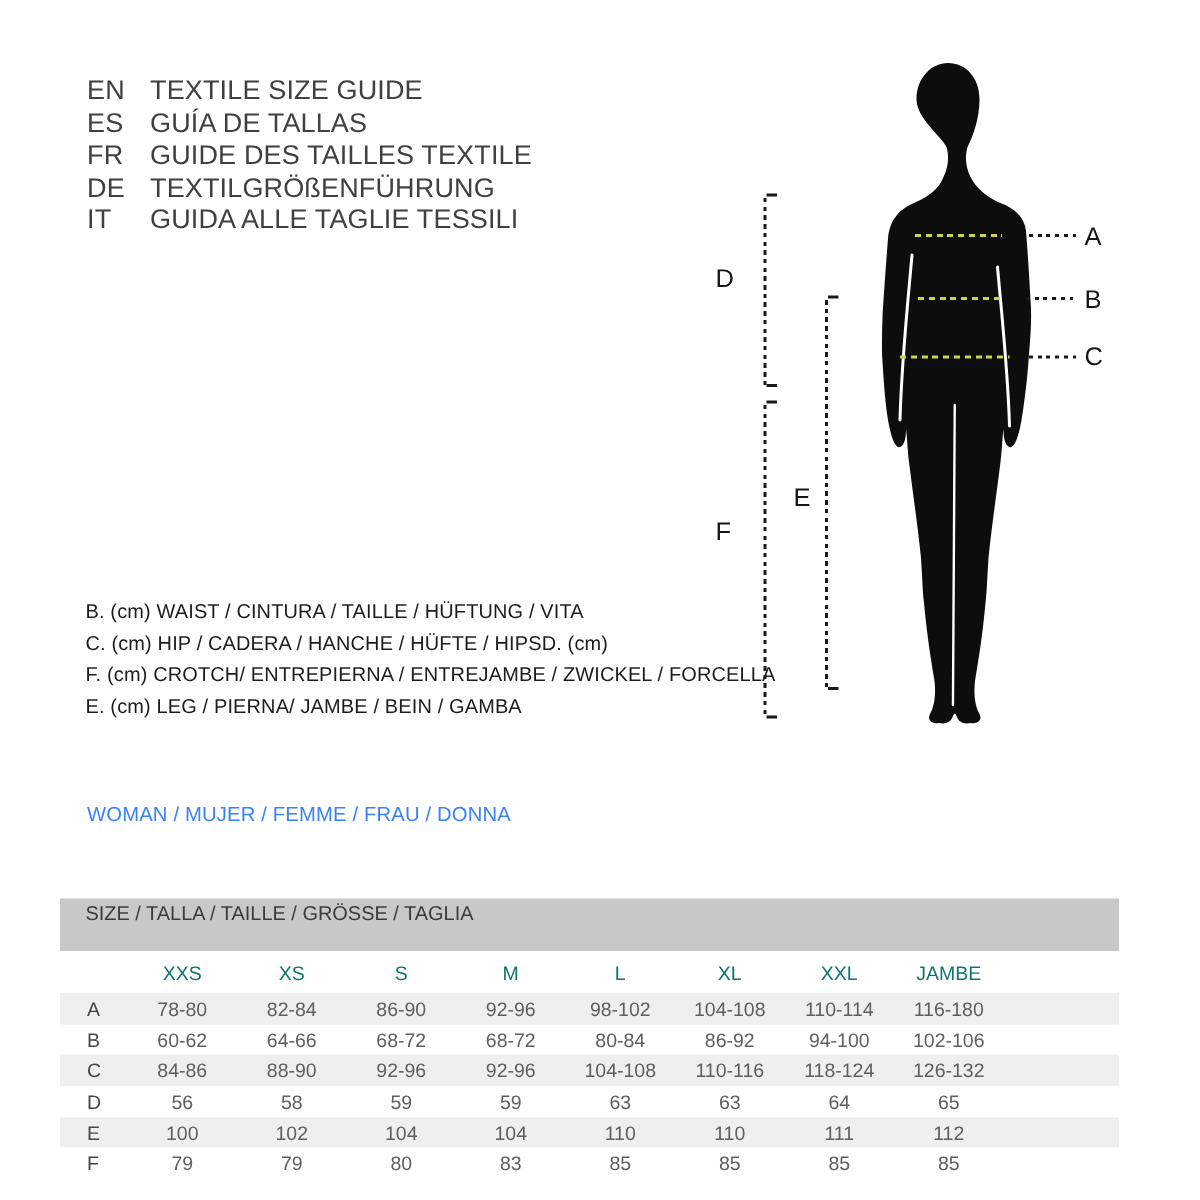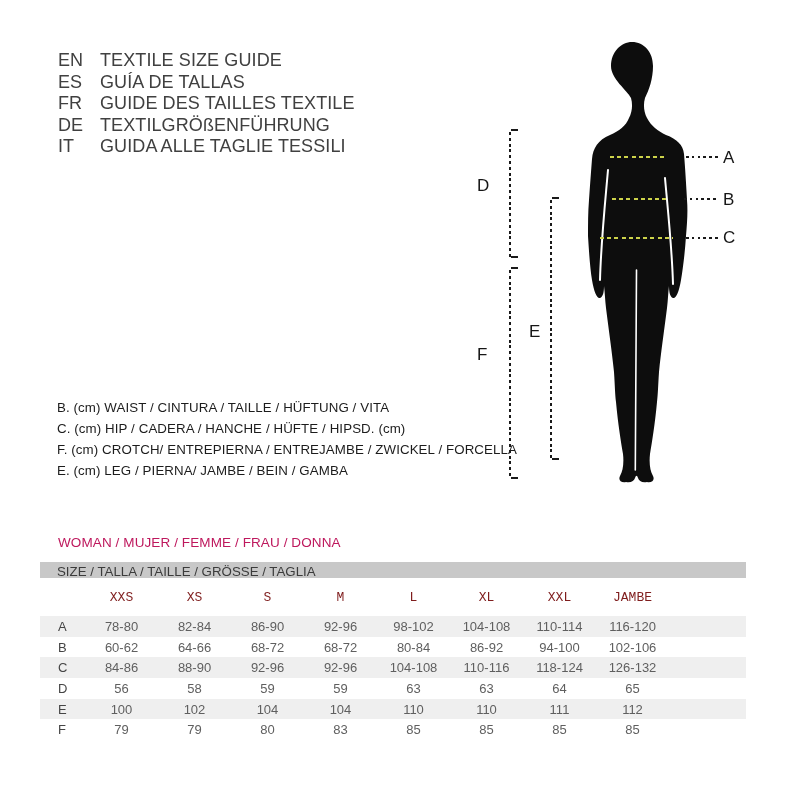--- a/index.html
+++ b/index.html
@@ -22,28 +22,28 @@
           background:repeating-linear-gradient(180deg,#1a1a1a 0 3px,transparent 3px 5.8px);}
   .tick{position:absolute;width:7px;height:2px;background:#1a1a1a;}
   .marker{position:absolute;font-size:17px;line-height:20px;color:#161616;}
 
   
   .legend{position:absolute;left:57px;top:397px;}
   .legend-line{height:21.1px;line-height:21.1px;font-size:13.3px;letter-spacing:.1px;color:#1c1c1c;}
 
   
   .section-title{position:absolute;left:58px;top:535px;font-size:13.5px;line-height:15px;
-                 letter-spacing:.1px;color:#be185d;}
+                 letter-spacing:.1px;color:#3b82f6;}
 
   
   .size-table{position:absolute;left:40px;top:562px;width:706px;font-size:13px;}
-  .table-band{height:16px;line-height:20px;background:var(--table-header-bg,#c8c8c8);
-              padding-left:17px;font-size:13.3px;color:#3b3b3b;box-sizing:border-box;}
+  .table-band{height:35px;line-height:20px;background:var(--table-header-bg,#c8c8c8);
+              padding-left:17px;font-size:13.3px;color:#3b3b3b;box-sizing:border-box;margin-top:37px;}
   .trow{display:grid;grid-template-columns:45px repeat(8,73px) 1fr;align-items:center;}
-  .sizes-row{height:38px;color:#7f1d1d;font-family:Liberation Mono, monospace;}
+  .sizes-row{height:28px;color:#0f766e;}
   .data-row{height:20.7px;color:#5f5f5f;}
   .data-row:nth-child(odd){background:var(--row-stripe,#efefef);}
   .cell{text-align:center;}
   .rlabel{text-align:left;padding-left:18px;color:#454545;}
 </style>
 </head>
 <body>
 
 <div class="page">
 
@@ -168,21 +168,21 @@
     <div class="rows-wrap">
       <div class="trow data-row">
         <span class="cell rlabel">A</span>
         <span class="cell">78-80</span>
         <span class="cell">82-84</span>
         <span class="cell">86-90</span>
         <span class="cell">92-96</span>
         <span class="cell">98-102</span>
         <span class="cell">104-108</span>
         <span class="cell">110-114</span>
-        <span class="cell">116-120</span>
+        <span class="cell">116-180</span>
         <span class="cell"></span>
       </div>
       <div class="trow data-row">
         <span class="cell rlabel">B</span>
         <span class="cell">60-62</span>
         <span class="cell">64-66</span>
         <span class="cell">68-72</span>
         <span class="cell">68-72</span>
         <span class="cell">80-84</span>
         <span class="cell">86-92</span>

